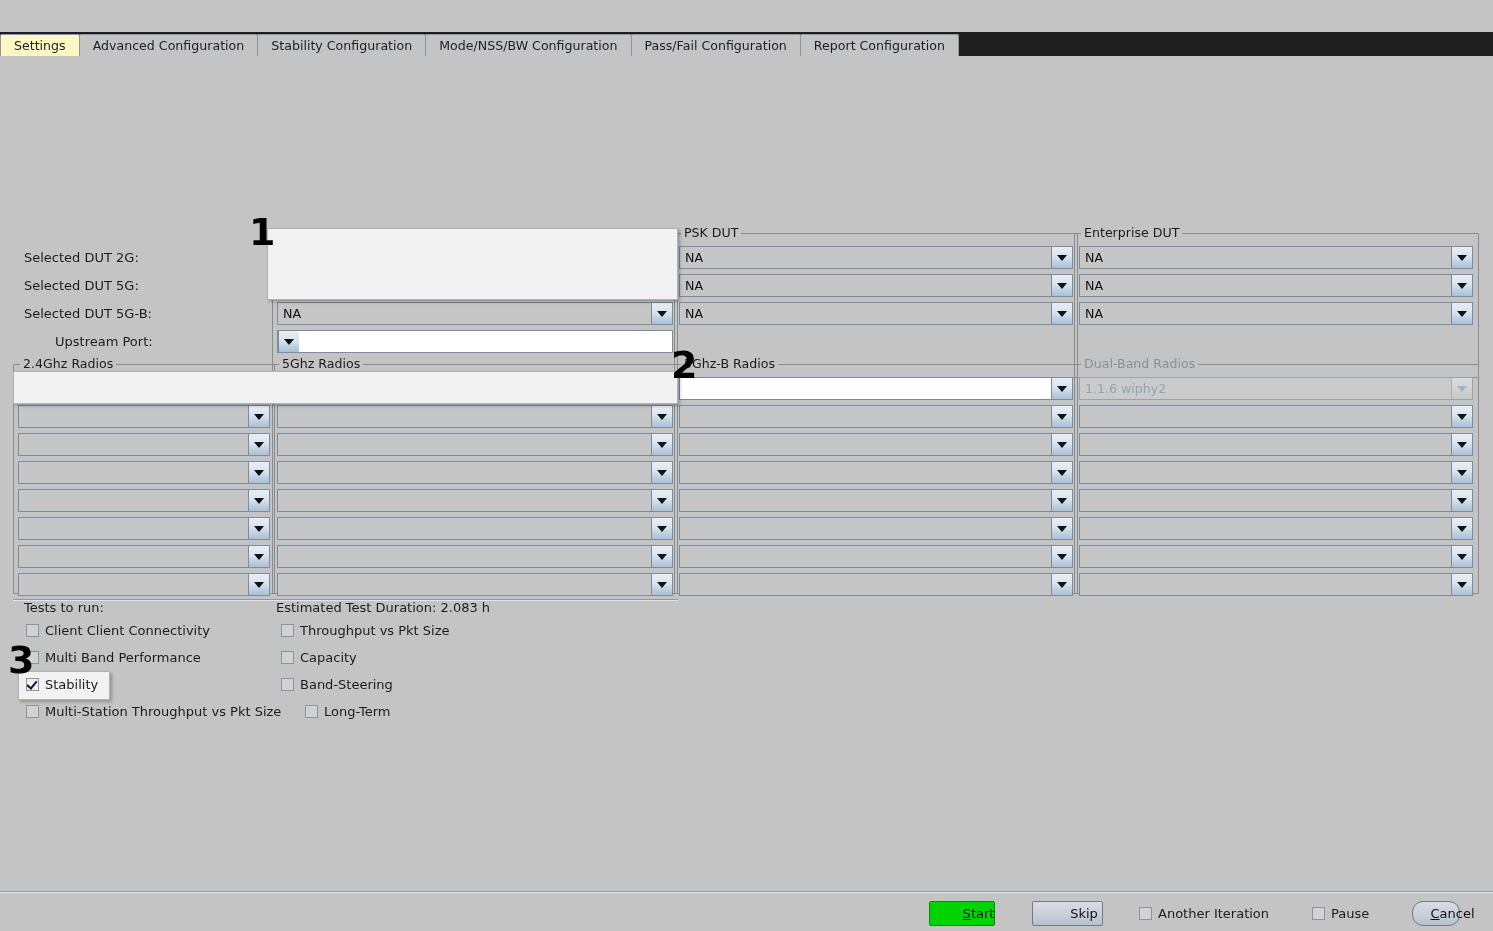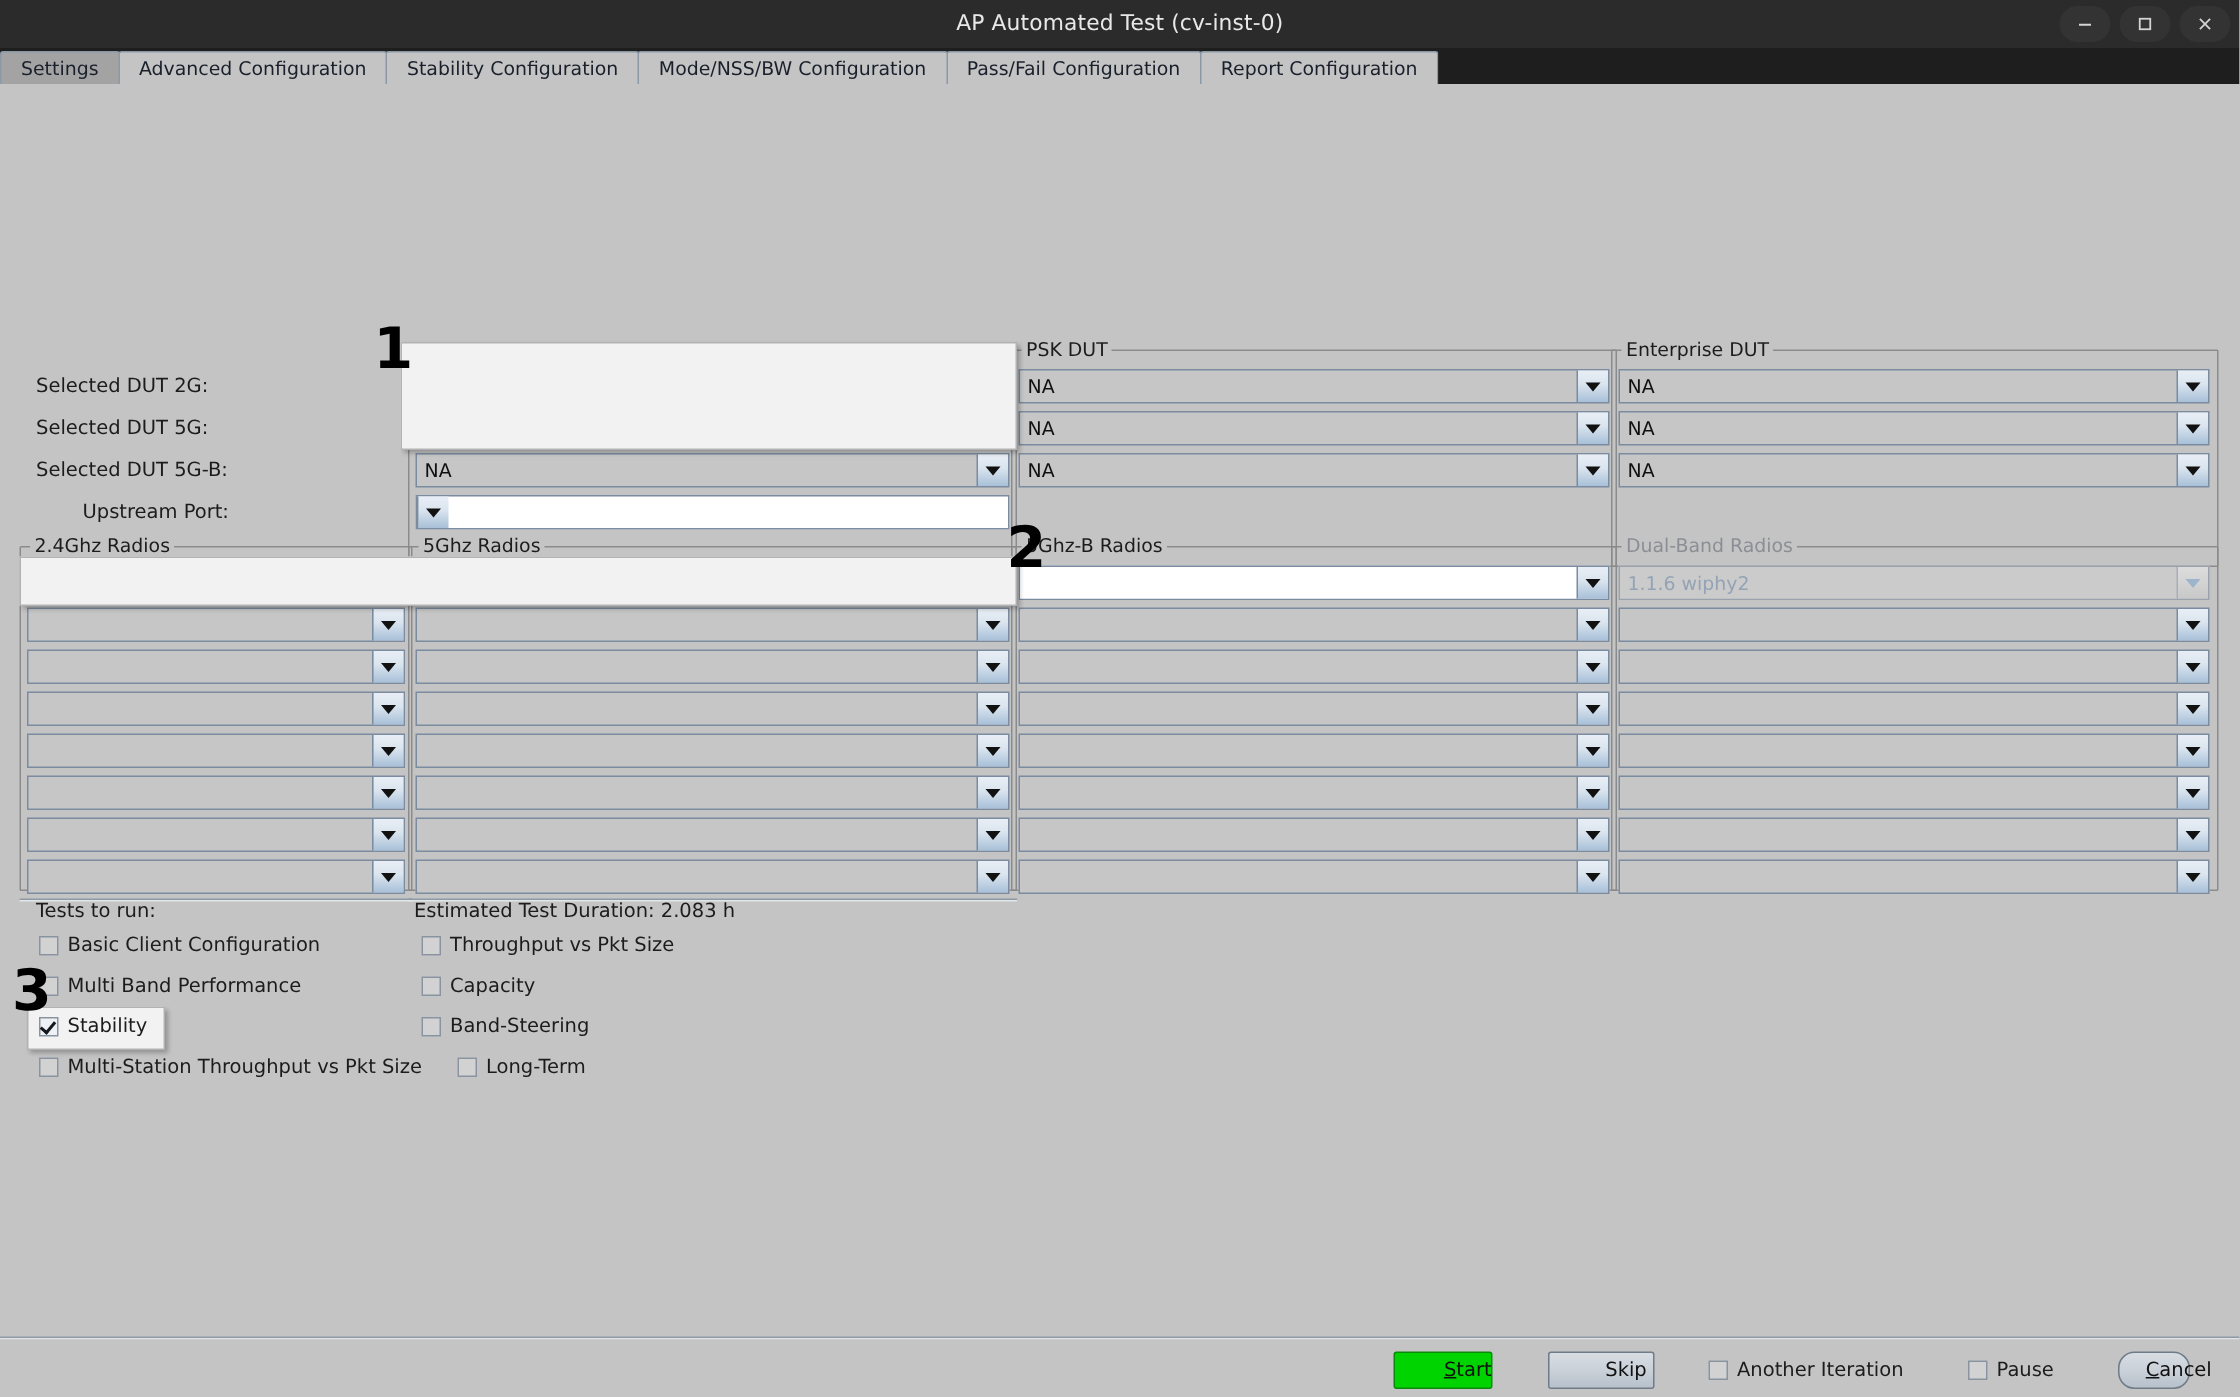--- a/index.html
+++ b/index.html
@@ -46,21 +46,21 @@
     font-size: 12.6px; color: #19202b;
     background: #c4c4c4;
     border-left: 1px solid #8d98a6;
     border-top: 1px solid #8d98a6;
     border-right: 1px solid #8d98a6;
     border-top-left-radius: 2px; border-top-right-radius: 2px;
     margin-right: -1px;
     transform: skewX(0deg);
     position: relative;
   }
-  .tab.sel { background: #a3a3a3; }
+  .tab.sel { background: #fef9c3; }
   .tab::before {
     content: ""; position: absolute; left: -7px; top: -1px; bottom: 0; width: 7px;
     background: transparent;
   }
 
   
   .content { position: absolute; left: 0; top: 56px; width: 1493px; height: 837px; background: #c4c4c4; }
 
   
   .lbl {
@@ -160,41 +160,20 @@
   .btn.start {
     background: #00d400; border: 1px solid #0a8a0a;
   }
   .btn u { text-decoration: underline; }
 </style>
 </head>
 <body>
 
 <div id="app">
 
-  <div class="titlebar">
-    <div class="title">AP Automated Test  (cv-inst-0)</div>
-    <div class="winbtns">
-      <div class="winbtn">
-        <svg width="12" height="12" viewBox="0 0 12 12">
-            <line x1="2" y1="6.5" x2="10" y2="6.5" stroke="#d5d5d5" stroke-width="1.2"></line>
-          </svg>
-      </div>
-      <div class="winbtn">
-        <svg width="12" height="12" viewBox="0 0 12 12">
-            <rect x="2.5" y="2.5" width="7" height="7" fill="none" stroke="#d5d5d5" stroke-width="1.2"></rect>
-          </svg>
-      </div>
-      <div class="winbtn">
-        <svg width="12" height="12" viewBox="0 0 12 12">
-            <line x1="2.6" y1="2.6" x2="9.4" y2="9.4" stroke="#d5d5d5" stroke-width="1.2"></line>
-            <line x1="9.4" y1="2.6" x2="2.6" y2="9.4" stroke="#d5d5d5" stroke-width="1.2"></line>
-          </svg>
-      </div>
-    </div>
-  </div>
 
   <div class="tabstrip">
     <div class="tabs" id="tabs-host">
         <div class="tab sel">
           <span>Settings</span>
         </div>
         <div class="tab">
           <span>Advanced Configuration</span>
         </div>
         <div class="tab">
@@ -501,21 +480,21 @@
 
     <div class="sep" style="left:13px; top:543px; width:262px;"></div>
     <div class="sep" style="left:272px; top:543px; width:406px;"></div>
 
     <div class="lbl" style="left:24px; top:544px;">Tests to run:</div>
     <div class="lbl" style="left:276px; top:544px;">Estimated Test Duration: 2.083 h</div>
 
     <div id="tests-left">
         <div class="cb" style="left: 26px; top: 567px;">
           <span class="box"></span>
-          <span>Basic Client Configuration</span>
+          <span>Client Client Connectivity</span>
         </div>
         <div class="cb" style="left: 26px; top: 594px;">
           <span class="box"></span>
           <span>Multi Band Performance</span>
         </div>
         <div class="cb" style="left: 26px; top: 621px; z-index: 50;">
           <span class="box checked">
             <span class="chk"></span>
           </span>
           <span>Stability</span>

